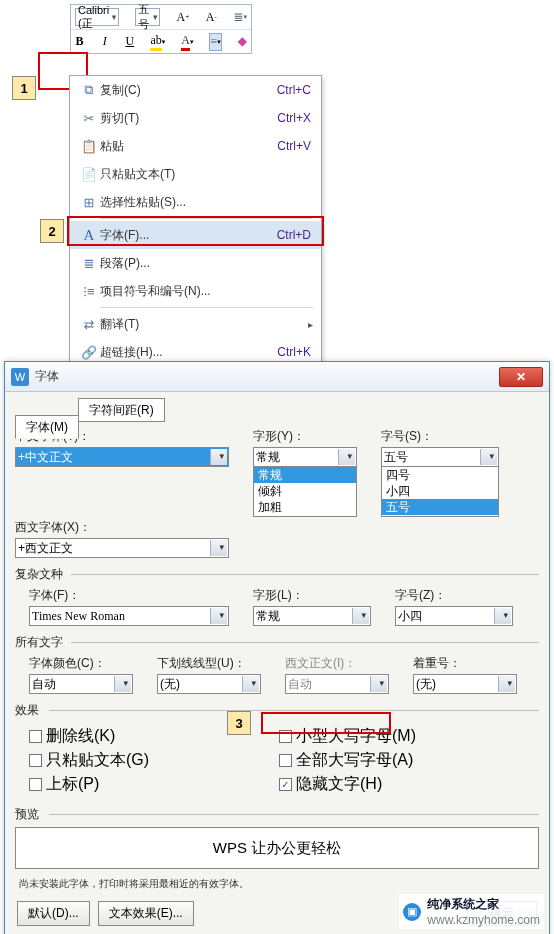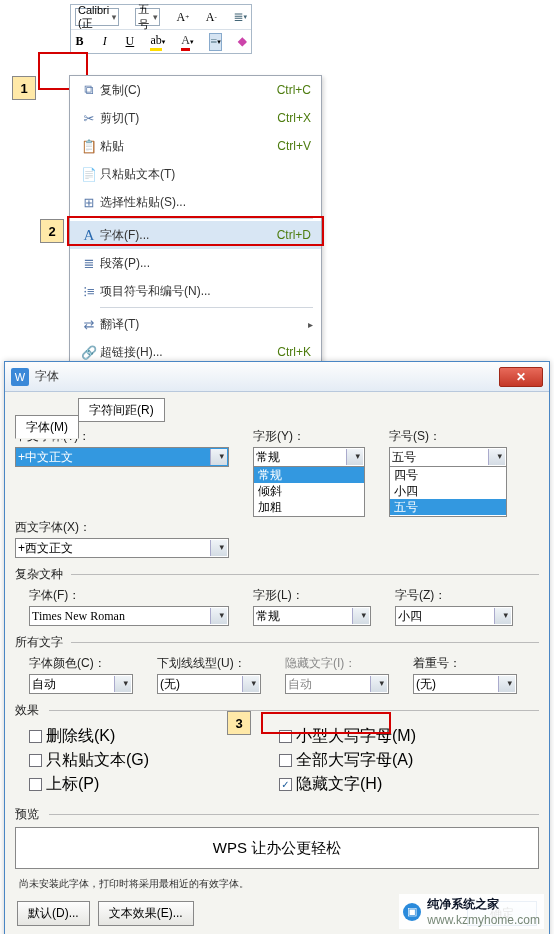--- a/index.html
+++ b/index.html
@@ -16,21 +16,21 @@
 
 .step-marker { position: absolute; width: 24px; height: 24px; border: 1px solid #888; background: #ffe9a8; display: flex; align-items: center; justify-content: center; font-weight: bold; font-family: Arial; font-size: 13px;}
 .red-box { position: absolute; border: 2px solid #d40000; }
 
 
 .ctx { position: absolute; left: 69px; top: 75px; width: 253px; border: 1px solid #a0a8b4; background: #fff; box-shadow: 2px 2px 4px rgba(0,0,0,0.15);}
 .ctx-item { display: flex; align-items: center; height: 28px; padding: 0 10px 0 8px; position: relative;}
 .ctx-item.sel { background: #d8e6f4; }
 .ctx-icon { width: 22px; color: #5a7aaa; text-align: center; font-size: 13px;}
 .ctx-label { flex: 1; color: #333; font-size: 12px;}
-.ctx-short { color: #4d7c0f; font-size: 12px;}
+.ctx-short { color: #4c1d95; font-size: 12px;}
 .ctx-sep { height: 1px; background: #d0d6de; margin: 2px 8px 2px 30px;}
 .ctx-sub::after { content:"▸"; position:absolute; right:8px; color:#555; font-size:10px;}
 
 
 .dlg-frame { position: absolute; left: 4px; top: 361px; width: 546px; border: 1px solid #4a86c4; background: #fff; box-shadow: 0 0 6px rgba(0,0,0,0.2);}
 .dlg-title { height: 30px; background: linear-gradient(#fdfdfd,#e4ecf5); display: flex; align-items: center; padding: 0 6px; border-bottom: 1px solid #b8c8dc;}
 .dlg-logo { width:18px; height:18px; background:#3a88d8; color:#fff; display:flex; align-items:center; justify-content:center; font-size:11px; border-radius:2px; margin-right:6px;}
 .dlg-title-text { flex:1; font-size:12px; color:#333;}
 .dlg-close { width:44px; height:20px; background: linear-gradient(#e86a5a,#c43828); color:#fff; border:1px solid #a02818; border-radius:2px; display:flex; align-items:center; justify-content:center; font-size:12px; font-weight:bold;}
 .dlg-body { padding: 6px 10px 10px 10px; background: #f4f4f0;}
@@ -172,21 +172,21 @@
       <div class="tab">字符间距(R)</div>
     </div>
 
     <div class="field-row">
       <div class="field-col" style="width:214px">
         <span class="lbl">中文字体(T)：</span>
         <div class="combo sel">
             <span>+中文正文</span>
           </div>
       </div>
-      <div class="field-col" style="width:112px">
+      <div class="field-col" style="width:104px">
         <span class="lbl">字形(Y)：</span>
         <div class="combo" style="margin-bottom:0">
             <span>常规</span>
           </div>
         <div class="listbox" style="height:50px;border-top:none">
           <div class="hl">常规</div>
           <div>倾斜</div>
           <div>加粗</div>
         </div>
       </div>
@@ -241,21 +241,21 @@
             <span>自动</span>
           </div>
       </div>
       <div class="field-col" style="width:104px">
         <span class="lbl">下划线线型(U)：</span>
         <div class="combo">
             <span>(无)</span>
           </div>
       </div>
       <div class="field-col" style="width:104px">
-        <span class="lbl disabled">隐藏文字(I)：</span>
+        <span class="lbl disabled">西文正文(I)：</span>
         <div class="combo disabled">
             <span>自动</span>
           </div>
       </div>
       <div class="field-col" style="width:104px">
         <span class="lbl">着重号：</span>
         <div class="combo">
             <span>(无)</span>
           </div>
       </div>

